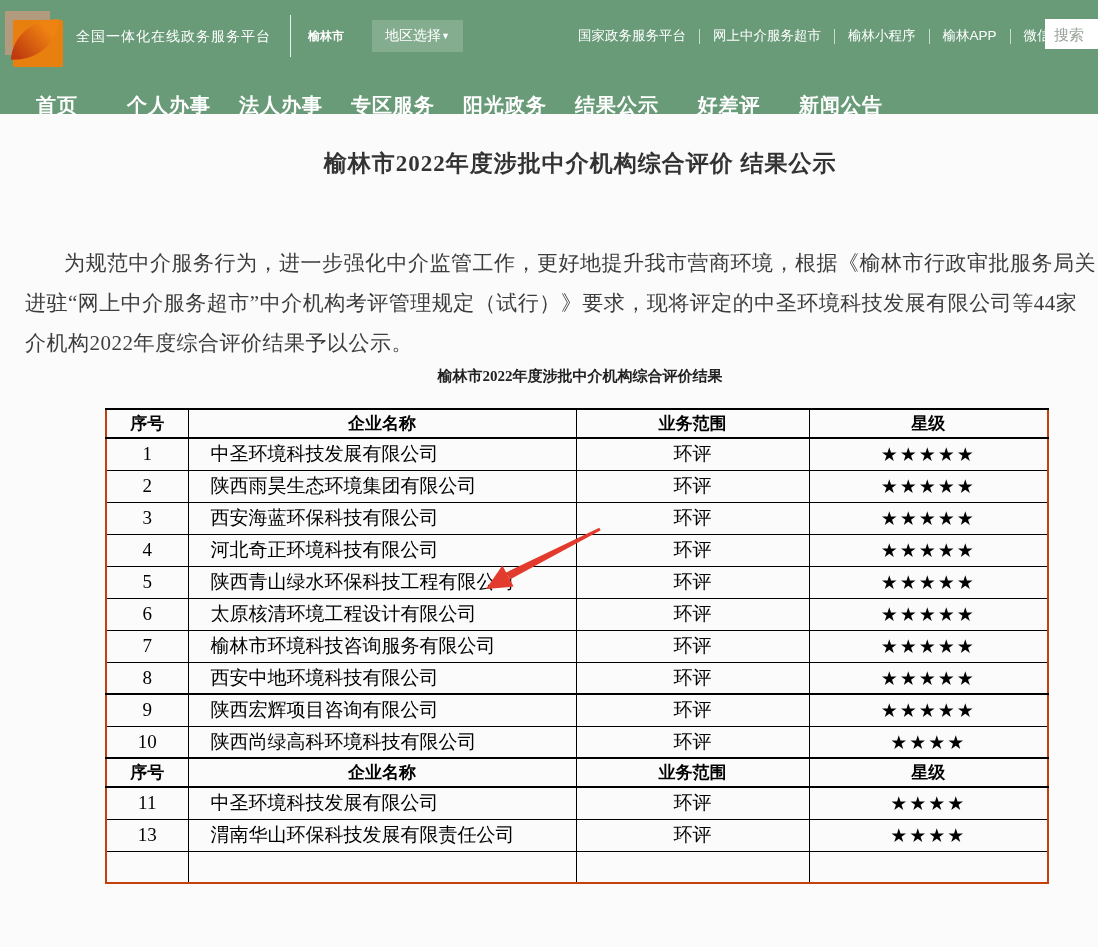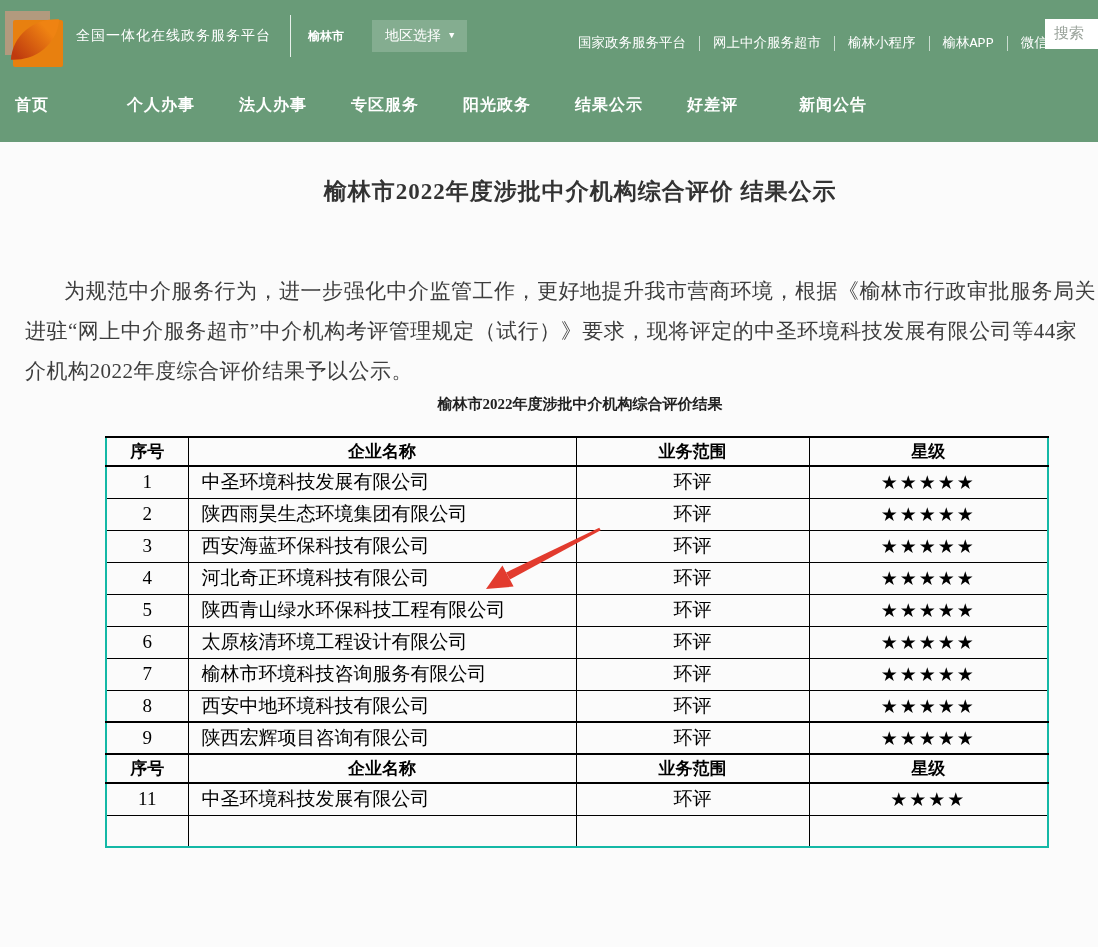--- a/index.html
+++ b/index.html
@@ -3,68 +3,68 @@
 <meta charset="utf-8">
 <style>
   * { margin:0; padding:0; box-sizing:border-box; }
   html,body { width:1098px; height:947px; overflow:hidden; }
   body {
     position:relative;
     background:#fbfbfb;
     font-family:"Liberation Sans","DejaVu Sans",sans-serif;
   }
   
-  .site-header { width:1098px; height:142px; background:var(--green,#699b78); position:relative;font-family:Liberation Mono, monospace; }
+  .site-header { width:1098px; height:114px; background:var(--green,#699b78); position:relative; }
   .topbar { height:72px; display:flex; align-items:center; padding-left:5px; position:relative; }
   .logo { width:58px; height:58px; position:relative; margin-top:4px; flex:0 0 auto; cursor:pointer; }
   .logo .tan { position:absolute; left:0; top:2px; width:45px; height:44px; background:#b29a7e; }
   .logo .orange { position:absolute; left:8px; top:11px; width:50px; height:47px; background:#e8800f; border-radius:2px; }
   .logo .leaf { position:absolute; left:7px; top:9px; width:46px; height:43px;
     border-radius:100% 0 100% 0; background:linear-gradient(45deg,#bf3a0e 10%,#ef8312 75%); transform:rotate(3deg); }
   .brand { margin-left:13px; color:#fff; }
   .brand-small { font-size:14px; letter-spacing:1px; line-height:20px; }
   .brand-big { font-size:27px; letter-spacing:2px; line-height:32px; font-weight:400; }
   .v-divider { width:1px; height:42px; background:rgba(255,255,255,.85); margin:0 17px 0 19px; }
   .city { color:#fff; font-size:12px; font-weight:bold; }
   .region-btn { margin-left:28px; background:rgba(255,255,255,.18); color:#fff; border:none;
-    font-size:14px; padding:7px 13px; cursor:pointer; display:flex; align-items:center; gap:8px;
+    font-size:14px; padding:7px 13px; cursor:pointer; display:flex; align-items:center; 
     font-family:inherit; }
   .region-btn .caret { font-size:9px; }
-  .top-links { position:absolute; left:578px; top:34px; display:flex; align-items:center; white-space:nowrap; }
+  .top-links { position:absolute; left:578px; top:27px; display:flex; align-items:center; white-space:nowrap; }
   .top-links .tlink { color:#fff; font-size:13.5px; cursor:pointer; }
   .top-links .tsep { width:1px; height:15px; background:rgba(255,255,255,.65); margin:0 13px; }
   .register { position:absolute; left:1077px; top:26px; color:#fdf8bb; font-size:14.5px; font-weight:bold;
     white-space:nowrap; cursor:pointer; }
   
   .navbar { height:67px; display:flex; align-items:center; padding-left:15px; position:relative; }
-  .nav-item { width:84px; margin-right:28px; text-align:left; color:#fff; font-size:16px;
+  .nav-item { width:84px; margin-right:28px; text-align:center; color:#fff; font-size:20px;
     font-weight:bold; cursor:pointer; letter-spacing:1px; }
   .search-input { position:absolute; left:1045px; top:19px; width:110px; height:30px; border:none;
     background:#fff; font-size:15px; padding-left:9px; color:#333; outline:none;
     font-family:inherit; }
   .search-input::placeholder { color:#9aa39b; }
   
   .content { width:1160px; position:relative; }
   .doc-title { margin-top:37px; text-align:center; font-size:23px; line-height:26px; color:#333;
     font-weight:bold; font-family:"Liberation Serif","DejaVu Serif",serif; letter-spacing:1px; }
   .paragraph { margin-top:66px; margin-left:25px; color:#3d3d3d;
     font-family:"Liberation Serif","DejaVu Serif",serif; font-size:21px; letter-spacing:.5px; }
   .paragraph .pline { line-height:40px; white-space:nowrap; }
   .paragraph .pline.indent { text-indent:39px; }
   .table-title { margin-top:4px; text-align:center; font-size:15px; font-weight:bold; color:#222;
     font-family:"Liberation Serif","DejaVu Serif",serif; }
   
   #eval-table { border-collapse:collapse; table-layout:fixed; width:942px; margin:22px 0 0 105px;
-    border:2px solid #14b8a6; font-family:"Liberation Serif","DejaVu Serif",serif; color:#000;
+    border:2px solid #c2410c; font-family:"Liberation Serif","DejaVu Serif",serif; color:#000;
     background:transparent; }
   #eval-table th, #eval-table td { border:1px solid #000; white-space:nowrap; overflow:hidden; text-align:center; }
   #eval-table th { height:29px; font-size:17px; font-weight:bold;
     border-top-width:2px; border-bottom-width:2px; }
   #eval-table td { height:32px; font-size:19px; }
-  #eval-table td.name { text-align:left; padding-left:13px; }
+  #eval-table td.name { text-align:left; padding-left:22px; }
   #eval-table td.stars { font-family:"DejaVu Sans",sans-serif; font-size:19px; letter-spacing:2px; }
   #eval-table tr.thick td { border-top-width:2px; }
   
   .arrow-overlay { position:absolute; left:0; top:0; width:1098px; height:947px;
     pointer-events:none; z-index:5; }
 </style>
 </head>
 <body>
 
 <header class="site-header">
@@ -179,32 +179,44 @@
           <td class="scope">环评</td>
           <td class="stars">★★★★★</td>
         </tr>
         <tr class="thick">
           <td class="no">9</td>
           <td class="name">陕西宏辉项目咨询有限公司</td>
           <td class="scope">环评</td>
           <td class="stars">★★★★★</td>
         </tr>
         <tr>
+          <td class="no">10</td>
+          <td class="name">陕西尚绿高科环境科技有限公司</td>
+          <td class="scope">环评</td>
+          <td class="stars">★★★★</td>
+        </tr>
+        <tr>
           <th>序号</th>
           <th>企业名称</th>
           <th>业务范围</th>
           <th>星级</th>
         </tr>
         <tr>
           <td class="no">11</td>
           <td class="name">中圣环境科技发展有限公司</td>
           <td class="scope">环评</td>
           <td class="stars">★★★★</td>
         </tr>
         <tr>
+          <td class="no">13</td>
+          <td class="name">渭南华山环保科技发展有限责任公司</td>
+          <td class="scope">环评</td>
+          <td class="stars">★★★★</td>
+        </tr>
+        <tr>
           <td></td>
           <td></td>
           <td></td>
           <td></td>
         </tr>
       </tbody>
   </table>
 </main>
 
 <svg class="arrow-overlay" viewBox="0 0 1098 947" xmlns="http://www.w3.org/2000/svg">

